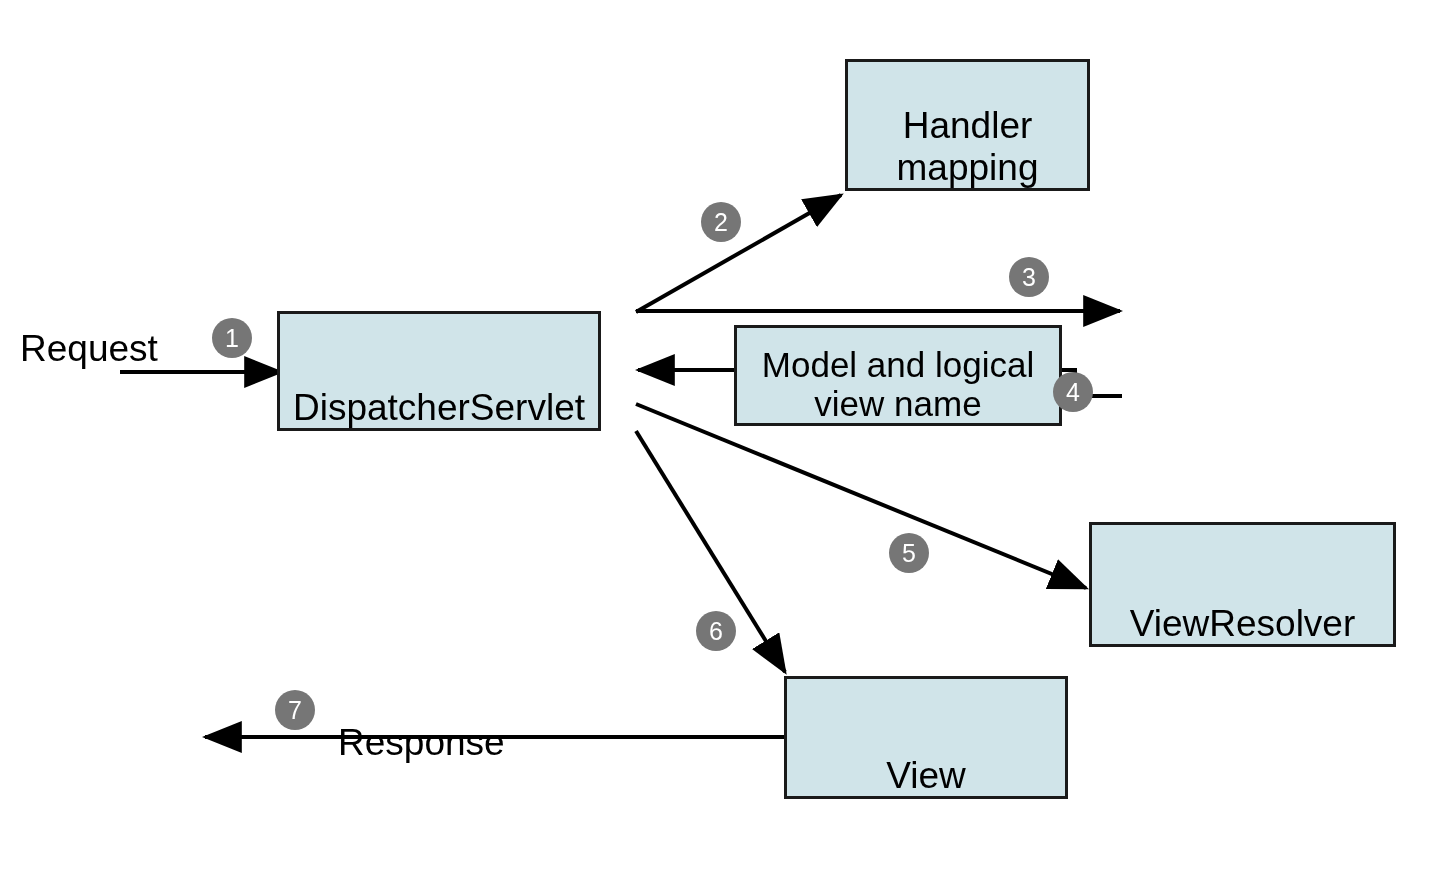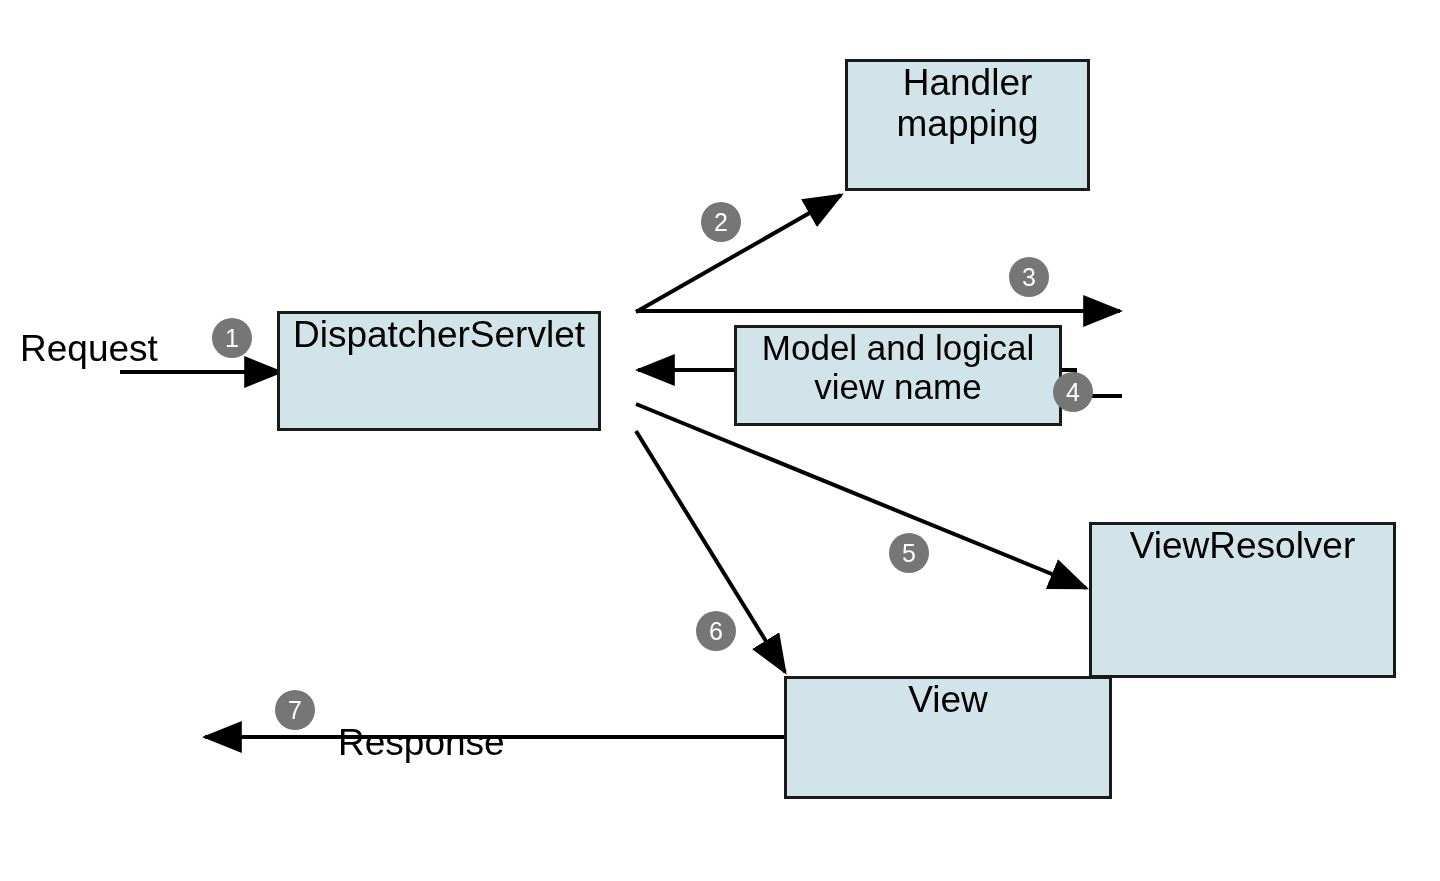--- a/index.html
+++ b/index.html
@@ -24,21 +24,21 @@
     top: 0;
     width: 1440px;
     height: 881px;
   }
   .node-box {
     position: absolute;
     box-sizing: border-box;
     background: #d0e4e9;
     border: 3px solid #1a1a1a;
     display: flex;
-    align-items: flex-start;
+    align-items: flex-end;
     justify-content: center;
     text-align: center;
     color: #000000;
     font-family: "Liberation Sans", sans-serif;
     font-size: 37px;
     line-height: 1.12;
     letter-spacing: 0px;
     z-index: 3;
   }
   .node-label {
@@ -104,25 +104,25 @@
   <div class="node-box" style="left:277px; top:311px; width:324px; height:120px;">
     <span class="node-label">DispatcherServlet</span>
   </div>
 
   <div class="node-box" style="left:734px; top:325px; width:328px; height:101px; font-size:35px;">
     <span class="node-label">Model and logical
 view name</span>
   </div>
 
 
-  <div class="node-box" style="left:1089px; top:522px; width:307px; height:156px;">
+  <div class="node-box" style="left:1089px; top:522px; width:307px; height:125px;">
     <span class="node-label">ViewResolver</span>
   </div>
 
-  <div class="node-box" style="left:784px; top:676px; width:328px; height:123px;">
+  <div class="node-box" style="left:784px; top:676px; width:284px; height:123px;">
     <span class="node-label">View</span>
   </div>
 
   <div class="flow-label" style="left:20px; top:330px;">Request</div>
 
   <div class="flow-label" style="left:338px; top:724px;">Response</div>
 
   <div class="step-badge" style="left:212px; top:318px;">1</div>
 
   <div class="step-badge" style="left:701px; top:202px;">2</div>

